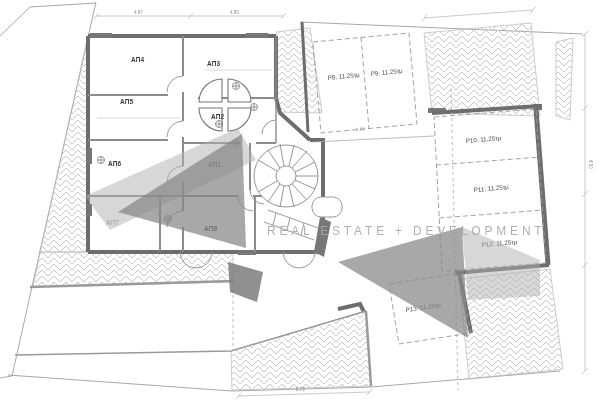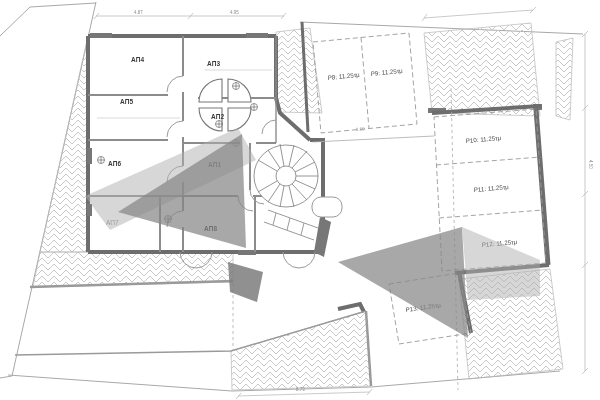--- a/index.html
+++ b/index.html
@@ -207,15 +207,16 @@
       <text class="park-label" x="406" y="312" transform="rotate(-8 406 312)">P13: 11.25τμ</text>
     </g>
   </svg>
 
   <div class="wm">
     <div class="wm-shape" id="wmA"></div>
     <div class="wm-shape" id="wmB"></div>
     <div class="wm-shape" id="wmD"></div>
     <div class="wm-shape" id="wmE"></div>
     <div class="wm-shape" id="wmF"></div>
+    <div id="wm-tagline">REAL ESTATE + DEVELOPMENT</div>
   </div>
 
 </div>
 
 </body></html>

